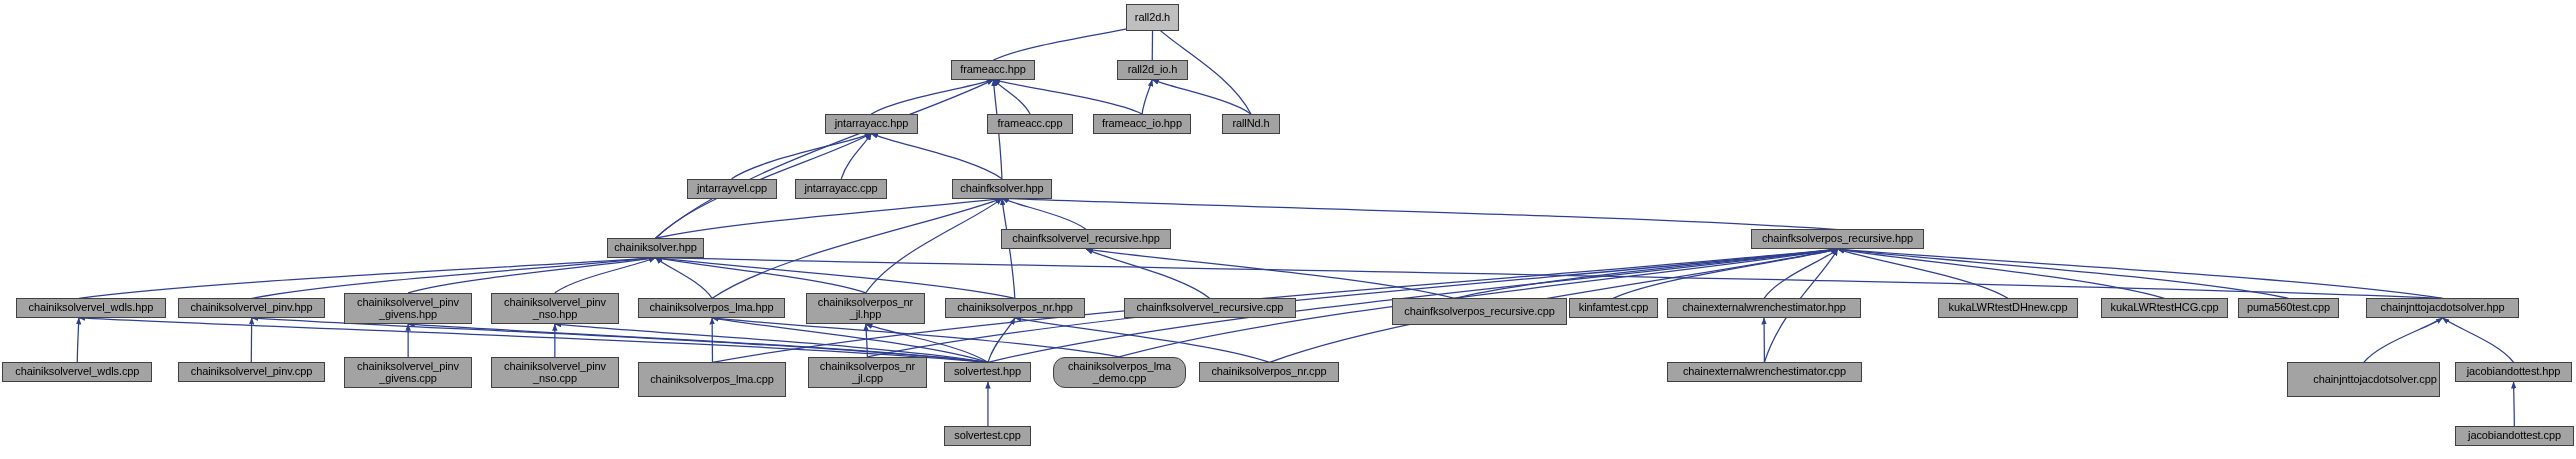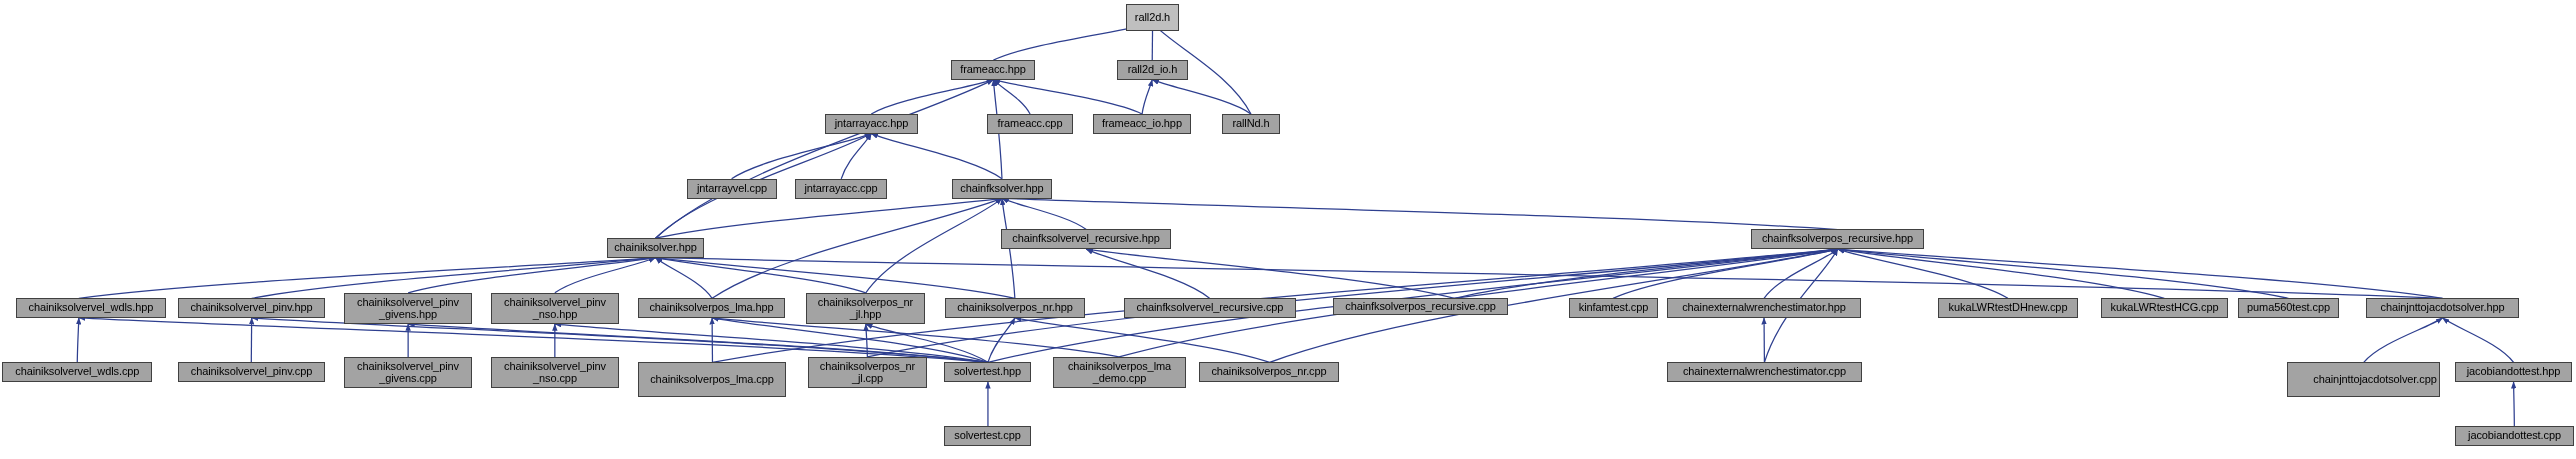--- a/index.html
+++ b/index.html
@@ -145,38 +145,38 @@
       <div class="node" style="left: 178px; top: 298px; width: 147px; height: 19.5px;"><span class="node-label">chainiksolvervel_pinv.hpp</span></div>
       <div class="node" style="left: 344px; top: 293px; width: 128px; height: 31px;"><span class="node-label">chainiksolvervel_pinv
 _givens.hpp</span></div>
       <div class="node" style="left: 491px; top: 293px; width: 128px; height: 31px;"><span class="node-label">chainiksolvervel_pinv
 _nso.hpp</span></div>
       <div class="node" style="left: 638px; top: 298px; width: 147px; height: 19.5px;"><span class="node-label">chainiksolverpos_lma.hpp</span></div>
       <div class="node" style="left: 806px; top: 293px; width: 119px; height: 31px;"><span class="node-label">chainiksolverpos_nr
 _jl.hpp</span></div>
       <div class="node" style="left: 945px; top: 298px; width: 140px; height: 19.5px;"><span class="node-label">chainiksolverpos_nr.hpp</span></div>
       <div class="node" style="left: 1124px; top: 298px; width: 172px; height: 19.5px;"><span class="node-label">chainfksolvervel_recursive.cpp</span></div>
-      <div class="node" style="left: 1333px; top: 298px; width: 175px; height: 17px; align-items: center;"><span class="node-label">chainfksolverpos_recursive.cpp</span></div>
+      <div class="node" style="left: 1392px; top: 298px; width: 175px; height: 27px; align-items: center;"><span class="node-label">chainfksolverpos_recursive.cpp</span></div>
       <div class="node" style="left: 1569px; top: 298px; width: 89px; height: 19.5px;"><span class="node-label">kinfamtest.cpp</span></div>
       <div class="node" style="left: 1667px; top: 298px; width: 194px; height: 19.5px;"><span class="node-label">chainexternalwrenchestimator.hpp</span></div>
       <div class="node" style="left: 1938px; top: 298px; width: 140px; height: 19.5px;"><span class="node-label">kukaLWRtestDHnew.cpp</span></div>
       <div class="node" style="left: 2101px; top: 298px; width: 127px; height: 19.5px;"><span class="node-label">kukaLWRtestHCG.cpp</span></div>
       <div class="node" style="left: 2238px; top: 298px; width: 101px; height: 19.5px;"><span class="node-label">puma560test.cpp</span></div>
       <div class="node" style="left: 2366px; top: 298px; width: 153px; height: 19.5px;"><span class="node-label">chainjnttojacdotsolver.hpp</span></div>
       <div class="node" style="left: 2.3px; top: 362px; width: 150px; height: 19.5px;"><span class="node-label">chainiksolvervel_wdls.cpp</span></div>
       <div class="node" style="left: 178px; top: 362px; width: 147px; height: 19.5px;"><span class="node-label">chainiksolvervel_pinv.cpp</span></div>
       <div class="node" style="left: 344px; top: 357px; width: 128px; height: 31px;"><span class="node-label">chainiksolvervel_pinv
 _givens.cpp</span></div>
       <div class="node" style="left: 491px; top: 357px; width: 128px; height: 31px;"><span class="node-label">chainiksolvervel_pinv
 _nso.cpp</span></div>
       <div class="node" style="left: 638px; top: 362px; width: 148px; height: 35px;"><span class="node-label">chainiksolverpos_lma.cpp</span></div>
       <div class="node" style="left: 808px; top: 357px; width: 119px; height: 31px;"><span class="node-label">chainiksolverpos_nr
 _jl.cpp</span></div>
       <div class="node" style="left: 944px; top: 362px; width: 87px; height: 19.5px;"><span class="node-label">solvertest.hpp</span></div>
-      <div class="node" style="left: 1053px; top: 357px; width: 133px; height: 31px;"><span class="node-label">chainiksolverpos_lma
+      <div class="node" style="left: 1053px; top: 357px; width: 133px; height: 31px; border-radius: 12px;"><span class="node-label">chainiksolverpos_lma
 _demo.cpp</span></div>
       <div class="node" style="left: 1199px; top: 362px; width: 140px; height: 19.5px; align-items: center;"><span class="node-label">chainiksolverpos_nr.cpp</span></div>
       <div class="node" style="left: 1667px; top: 362px; width: 195px; height: 19.5px;"><span class="node-label">chainexternalwrenchestimator.cpp</span></div>
       <div class="node" style="left: 2287px; top: 362px; width: 153px; height: 35px; text-align: right;"><span class="node-label">chainjnttojacdotsolver.cpp</span></div>
       <div class="node" style="left: 2455px; top: 362px; width: 117px; height: 19.5px;"><span class="node-label">jacobiandottest.hpp</span></div>
       <div class="node" style="left: 944px; top: 426px; width: 87px; height: 19.5px;"><span class="node-label">solvertest.cpp</span></div>
       <div class="node" style="left: 2455px; top: 426px; width: 119px; height: 19.5px;"><span class="node-label">jacobiandottest.cpp</span></div>
     </div>
 </div>
 

